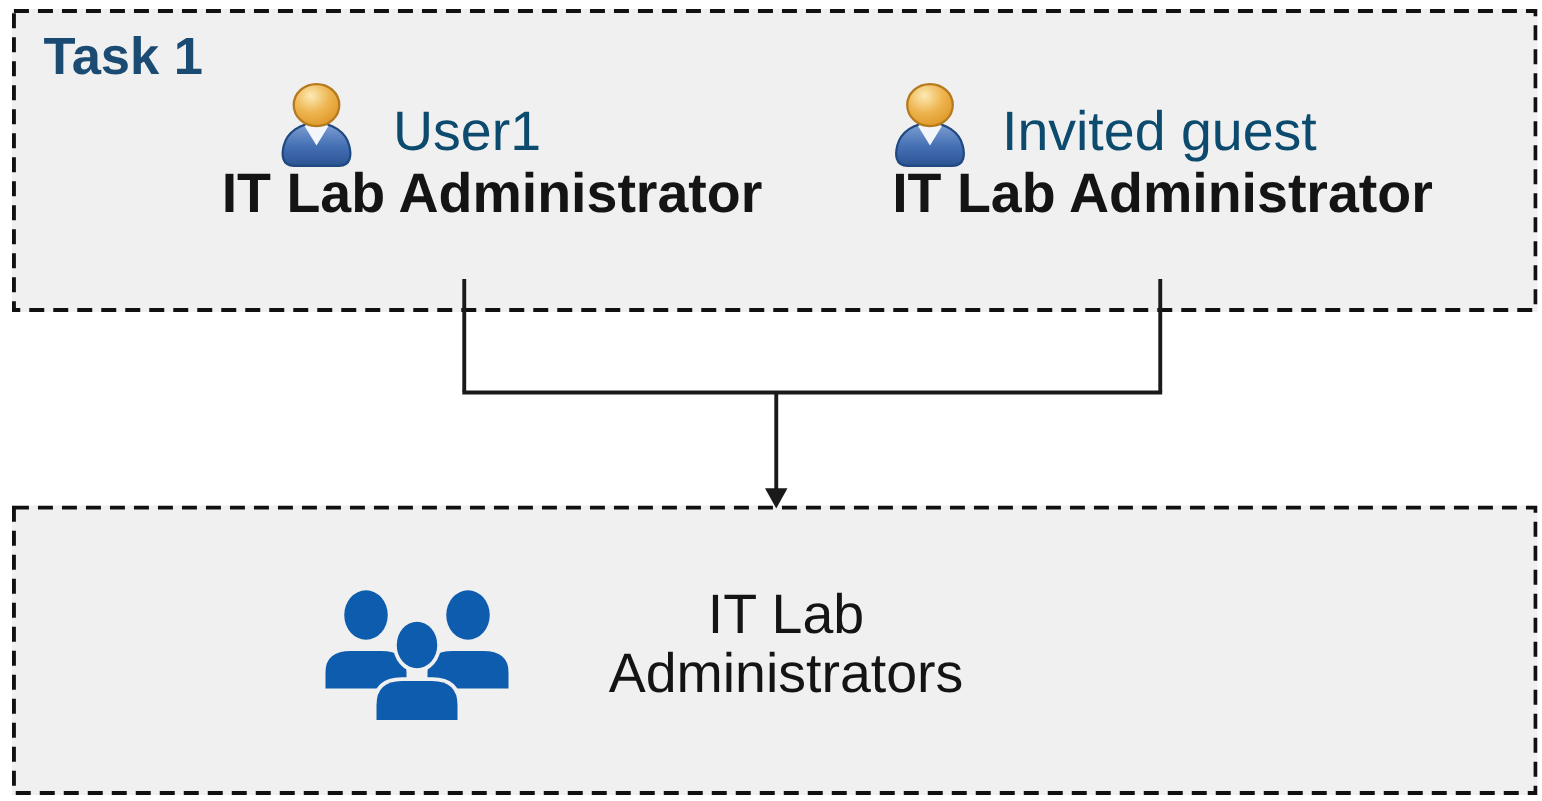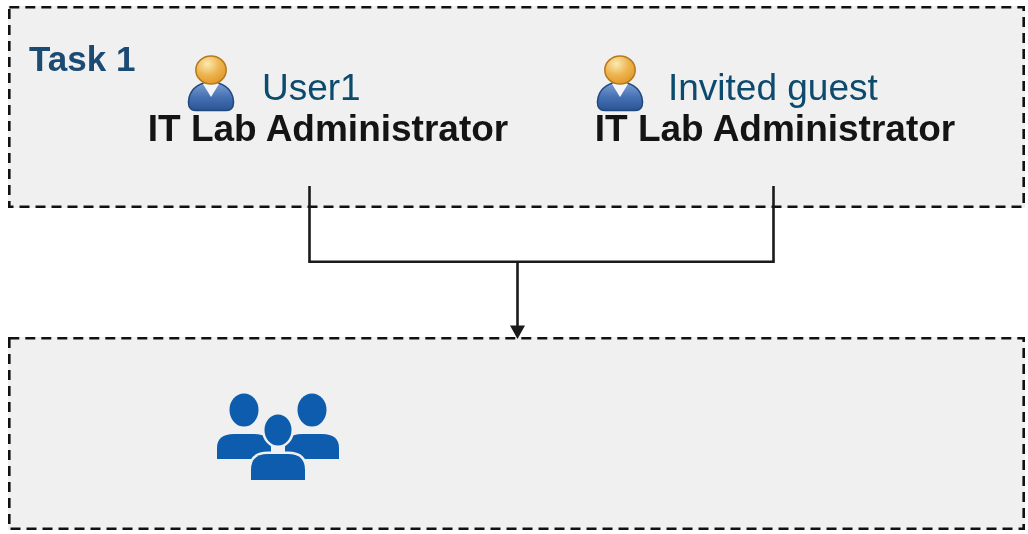--- a/index.html
+++ b/index.html
@@ -26,21 +26,21 @@
   #task1-box { left: 8px; top: 6px; width: 1017px; height: 202px; }
   #task2-box { left: 8px; top: 337px; width: 1017px; height: 193px; }
   .task-label {
     position: absolute;
     font-size: 35px;
     font-weight: bold;
     color: #1b4a73;
     white-space: nowrap;
     line-height: 40px;
   }
-  #task1-box .task-label { left: 21px; top: 12px; margin-top: 21px; }
+  #task1-box .task-label { left: 21px; top: 12px; }
   #task2-box .task-label { left: 27px; top: 31px; }
   .member-icon { position: absolute; width: 50px; height: 58px; }
   #member1-icon { left: 178px; top: 49px; }
   #member2-icon { left: 587px; top: 49px; }
   .member-name {
     position: absolute;
     font-size: 37px;
     color: #0c4a6e;
     white-space: nowrap;
     line-height: 40px;
@@ -137,20 +137,21 @@
         <ellipse cx="30" cy="18" rx="14.5" ry="16.5"></ellipse>
         <path d="M3,67 L3,56 Q3,42 20,42 L40,42 Q57,42 57,56 L57,67 Z"></path>
 
         <ellipse cx="98" cy="18" rx="14.5" ry="16.5"></ellipse>
         <path d="M71,67 L71,56 Q71,42 88,42 L108,42 Q125,42 125,56 L125,67 Z"></path>
 
         <ellipse cx="64" cy="38" rx="13.5" ry="15.5" stroke="#f0f0f0" stroke-width="5" paint-order="stroke"></ellipse>
         <path d="M37,88 L37,78 Q37,62 54,62 L74,62 Q91,62 91,78 L91,88 Z" stroke="#f0f0f0" stroke-width="5" paint-order="stroke"></path>
       </g>
     </svg>
+    <div id="group-name">IT Lab Administrators</div>
   </div>
 
   <svg id="connectors" viewBox="0 0 1028 534">
     <g stroke="#1a1a1a" stroke-width="2.6" fill="none">
       <path d="M309.5,186 L309.5,261"></path>
       <path d="M773.5,186 L773.5,261"></path>
       <path d="M308.2,261.7 L774.8,261.7"></path>
       <path d="M517.5,261 L517.5,327"></path>
     </g>
     <polygon points="517.5,339 510,325.5 525,325.5" fill="#1a1a1a"></polygon>

